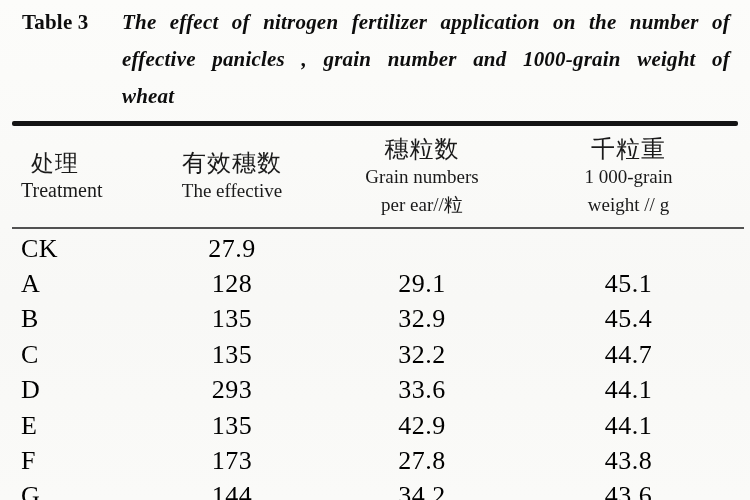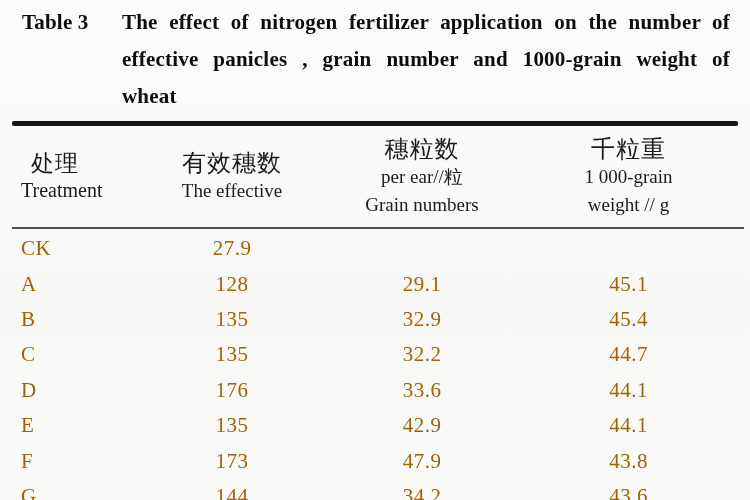--- a/index.html
+++ b/index.html
@@ -16,21 +16,21 @@
   .title {
     display: flex;
     padding: 4px 20px 0 22px;
     font-weight: 700;
     font-size: 21px;
     line-height: 37px;
     color: #0d0d0d;
     letter-spacing: 0.2px;
   }
   .title-label { flex: 0 0 100px; }
-  .title-lines { flex: 1; max-width: 610px; }
+  .title-lines { flex: 1; max-width: 610px; font-style: italic; }
   .jl { text-align: justify; text-align-last: justify; }
 
   
   .rule-thick { height: 5px; background: #141414; margin: 6px 12px 0 12px; border-radius: 2px; }
   .rule-thin  { height: 2px; background: #525252; margin: 0 6px 0 12px; }
 
   
   .header-grid {
     display: grid;
     grid-template-columns: 125px 190px 190px 223px;
@@ -44,22 +44,22 @@
   .th-treatment { text-align: left; padding-left: 9px; font-size: 20px; line-height: 27px; }
   .th-treatment .zh { font-size: 23px; margin-left: 10px; }
 
   
   .body-grid { margin-left: 12px; width: 728px; padding-top: 2px; }
   .tr {
     display: grid;
     grid-template-columns: 125px 190px 190px 223px;
     height: 35.4px;
     align-items: center;
-    font-size: 21px;
-    color: #a16207;
+    font-size: 26px;
+    color: #000000;
   }
   .td { text-align: center; letter-spacing: 0.5px; }
   .td-treatment { text-align: left; padding-left: 9px; letter-spacing: 0.5px; }
 </style>
 </head>
 <body>
 
 <div class="page">
 
   <div class="title">
@@ -77,22 +77,22 @@
     <div class="th th-treatment">
       <div class="zh">处理</div>
       <div>Treatment</div>
     </div>
     <div class="th">
       <div class="zh">有效穗数</div>
       <div>The effective</div>
     </div>
     <div class="th">
       <div class="zh">穗粒数</div>
+      <div>Grain numbers</div>
       <div>per ear//粒</div>
-      <div>Grain numbers</div>
     </div>
     <div class="th">
       <div class="zh">千粒重</div>
       <div>1 000-grain</div>
       <div>weight // g</div>
     </div>
   </div>
 
   <div class="rule-thin"></div>
 
@@ -114,34 +114,34 @@
       <div class="td">45.4</div>
     </div>
     <div class="tr">
       <div class="td-treatment">C</div>
       <div class="td">135</div>
       <div class="td">32.2</div>
       <div class="td">44.7</div>
     </div>
     <div class="tr">
       <div class="td-treatment">D</div>
-      <div class="td">176</div>
+      <div class="td">293</div>
       <div class="td">33.6</div>
       <div class="td">44.1</div>
     </div>
     <div class="tr">
       <div class="td-treatment">E</div>
       <div class="td">135</div>
       <div class="td">42.9</div>
       <div class="td">44.1</div>
     </div>
     <div class="tr">
       <div class="td-treatment">F</div>
       <div class="td">173</div>
-      <div class="td">47.9</div>
+      <div class="td">27.8</div>
       <div class="td">43.8</div>
     </div>
     <div class="tr">
       <div class="td-treatment">G</div>
       <div class="td">144</div>
       <div class="td">34.2</div>
       <div class="td">43.6</div>
     </div>
   </div>
 

